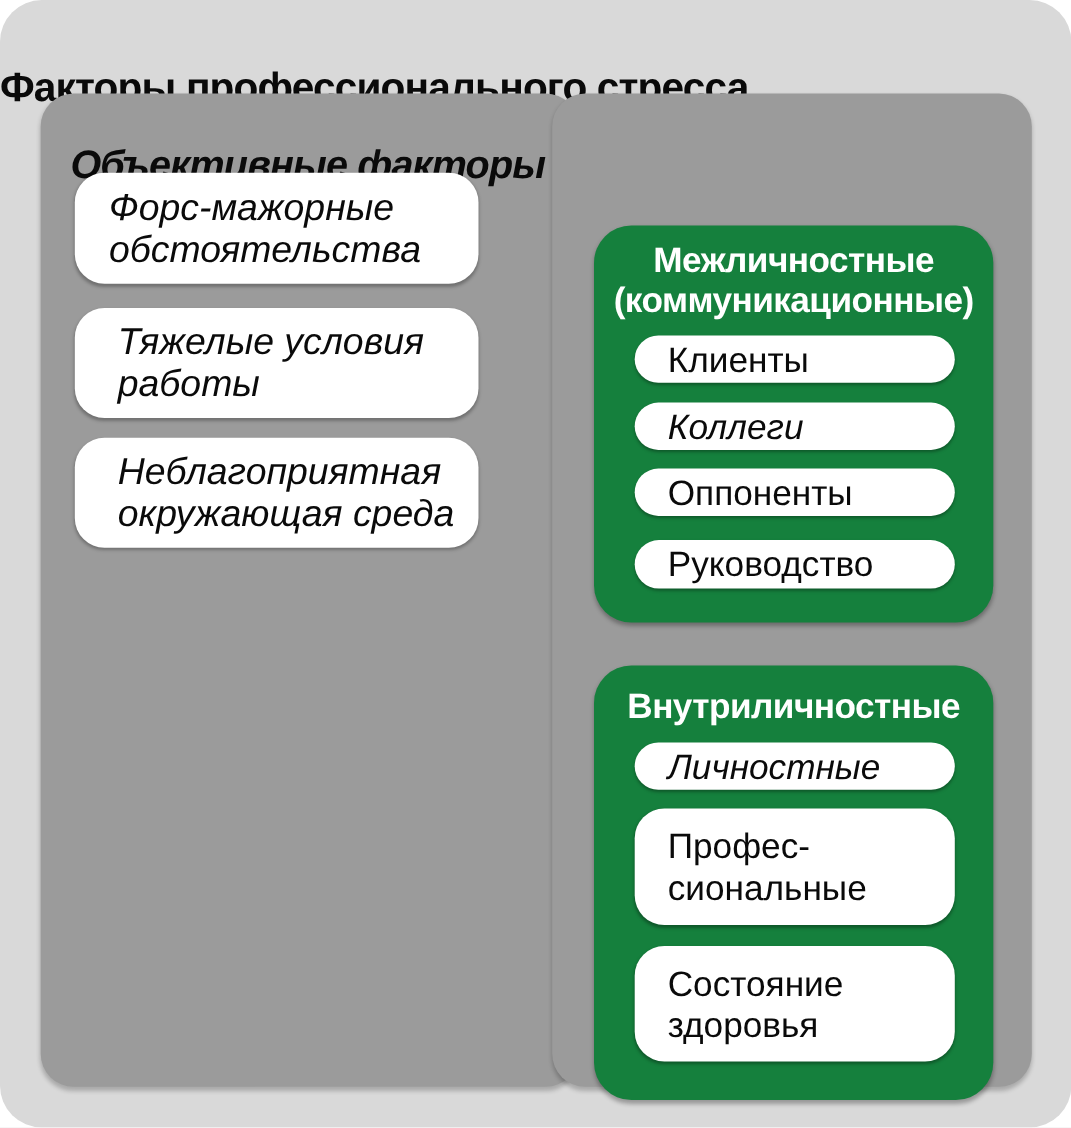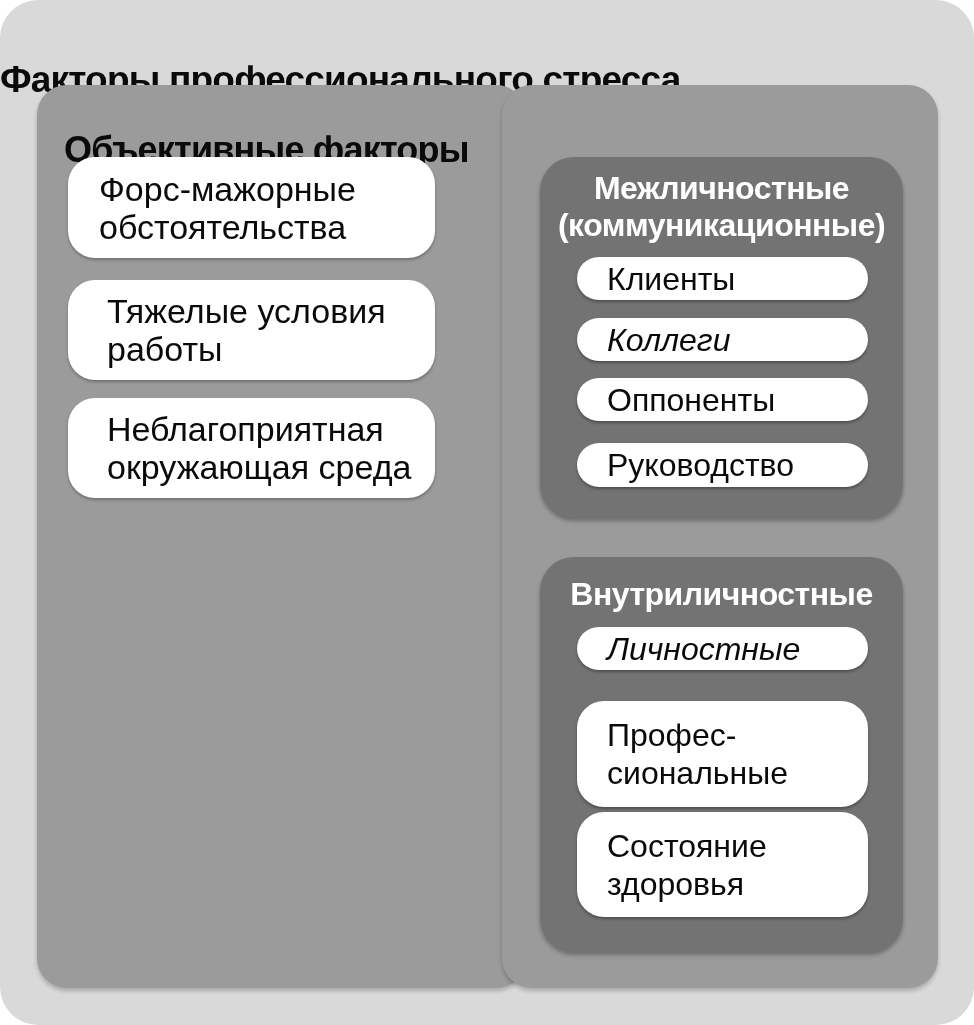--- a/index.html
+++ b/index.html
@@ -30,21 +30,21 @@
     margin-top: 40px;
   }
   .panel {
     position: absolute;
     top: 85px;
     height: 903px;
     background: #9b9b9b;
     border-radius: 30px;
     box-shadow: 0 3px 4px rgba(0,0,0,0.22);
   }
-  .panel-left  { left: 37px;  width: 489px; }
+  .panel-left  { left: 37px;  width: 489px; font-style: italic; }
   .panel-right { left: 502px; width: 436px; }
   .panel-header {
     position: absolute;
     top: 14px;
     left: 27px;
     font-size: 36px;
     font-weight: bold;
     letter-spacing: -0.8px;
     white-space: nowrap;
   }
@@ -63,23 +63,24 @@
     white-space: pre-line;
     box-shadow: 0 2px 3px rgba(0,0,0,0.28);
   }
   .card-1 { top: 72px;  height: 101px; padding-left: 31px; }
   .card-2 { top: 195px; height: 100px; }
   .card-3 { top: 313px; height: 100px; }
   .group {
     position: absolute;
     left: 38px;
     width: 363px;
-    background: #737373;
+    background: #15803d;
     border-radius: 34px;
     box-shadow: 0 3px 4px rgba(0,0,0,0.3);
+    margin-top: 48px;
   }
   .group-1 { top: 72px;  height: 361px; }
   .group-2 { top: 472px; height: 395px; }
   .group-header {
     position: absolute;
     left: 0;
     right: 0;
     text-align: center;
     color: #ffffff;
     font-size: 32px;
@@ -104,21 +105,21 @@
     line-height: 38px;
     white-space: pre-line;
     box-shadow: 0 2px 3px rgba(0,0,0,0.32);
   }
   .pill { border-radius: 22px; text-align: right; }
   .g1-item-1 { top: 100px; height: 43px; }
   .g1-item-2 { top: 161px; height: 43px; font-style: italic; }
   .g1-item-3 { top: 221px; height: 43px; }
   .g1-item-4 { top: 286px; height: 44px; }
   .g2-item-1 { top: 70px;  height: 43px; font-style: italic; }
-  .g2-item-2 { top: 144px; height: 106px; }
+  .g2-item-2 { top: 130px; height: 106px; }
   .g2-item-3 { top: 255px; height: 105px; }
 </style>
 </head>
 <body>
 
 <div class="canvas">
 
   <div class="title">Факторы профессионального стресса</div>
 
   <section class="panel panel-left">

